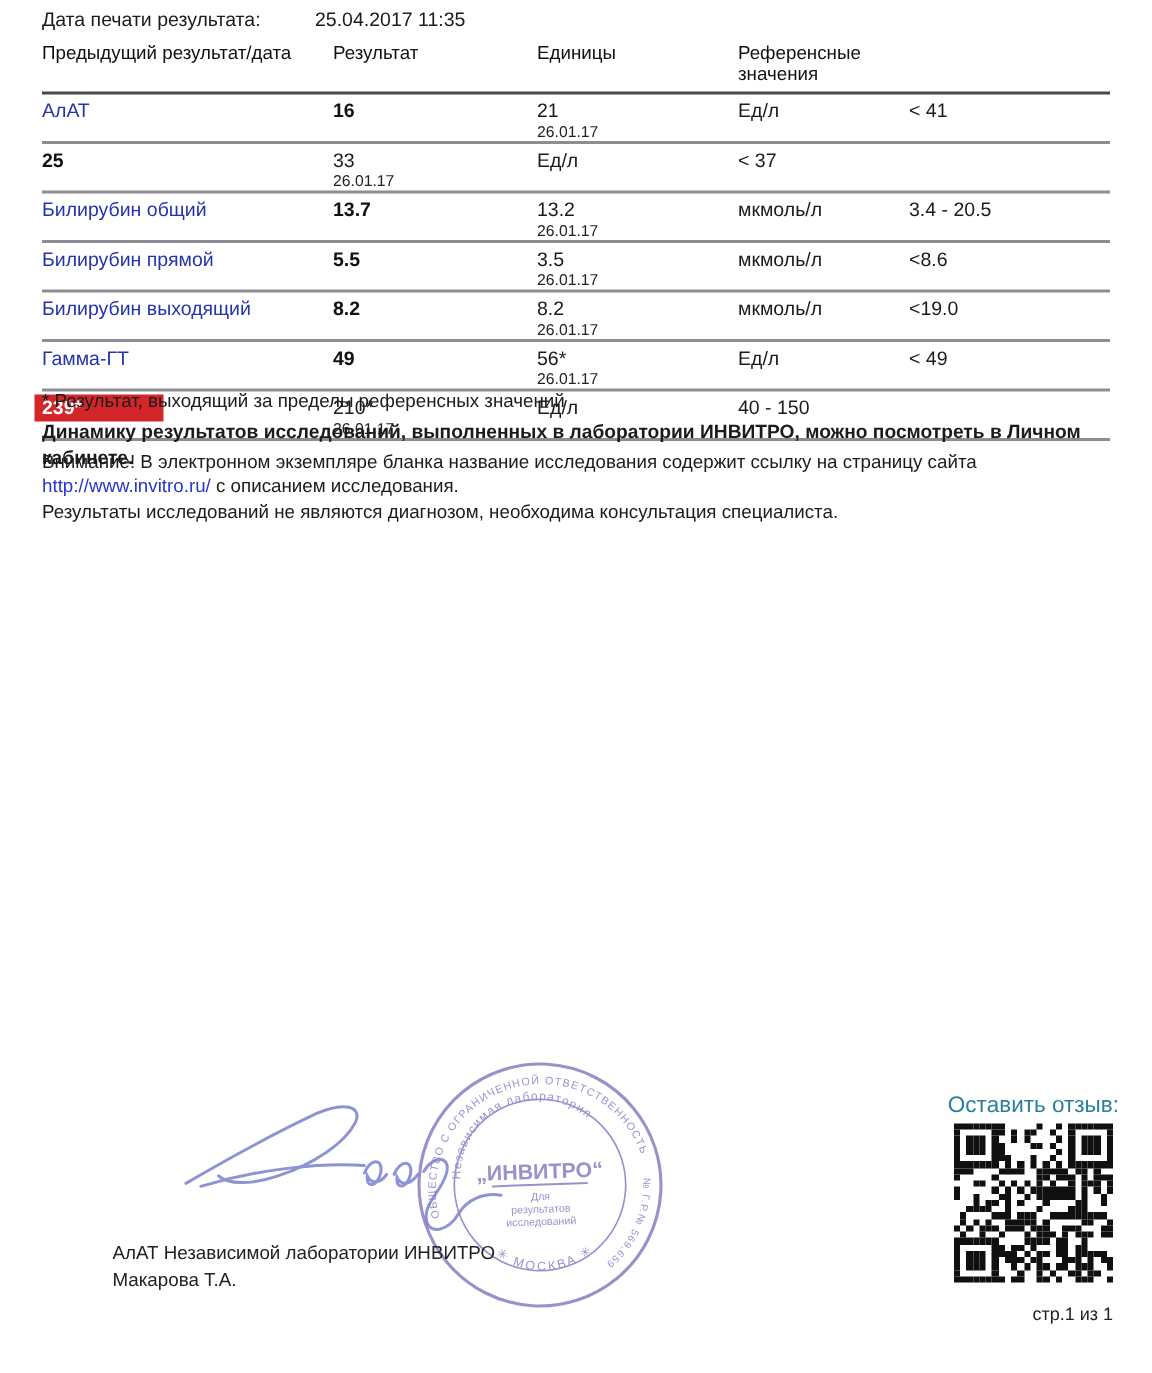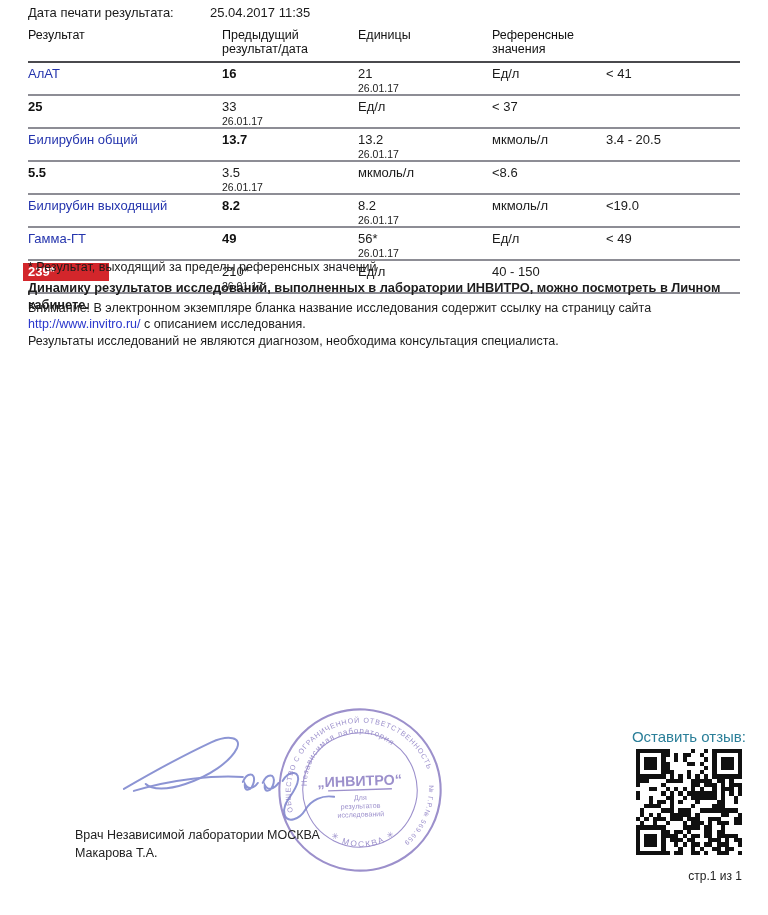--- a/index.html
+++ b/index.html
@@ -49,22 +49,22 @@
 
 <div class="page">
 
   <div class="dateline">
     <span>Дата печати результата:</span>
     <span class="val">25.04.2017 11:35</span>
   </div>
 
   <div class="rtable">
     <div class="thead">
+      <div class="hc">Предыдущий результат/дата</div>
       <div class="hc">Результат</div>
-      <div class="hc">Предыдущий результат/дата</div>
       <div class="hc">Единицы</div>
       <div class="hc">Референсные значения</div>
     </div>
     <div id="table-body">
         <div class="trow">
           <div class="c name">АлАТ</div>
           <div class="c result"><span class="resval">16</span></div>
           <div class="c prev">
             <div>21</div>
             <div class="prev-date">26.01.17</div>
@@ -85,20 +85,21 @@
           <div class="c name">Билирубин общий</div>
           <div class="c result"><span class="resval">13.7</span></div>
           <div class="c prev">
             <div>13.2</div>
             <div class="prev-date">26.01.17</div>
           </div>
           <div class="c units">мкмоль/л</div>
           <div class="c ref">3.4 - 20.5</div>
         </div>
         <div class="trow">
+          <div class="c name">Билирубин прямой</div>
           <div class="c result"><span class="resval">5.5</span></div>
           <div class="c prev">
             <div>3.5</div>
             <div class="prev-date">26.01.17</div>
           </div>
           <div class="c units">мкмоль/л</div>
           <div class="c ref">&lt;8.6</div>
         </div>
         <div class="trow">
           <div class="c name">Билирубин выходящий</div>
@@ -167,21 +168,21 @@
         <text x="100" y="95" font-size="17" font-weight="bold" text-anchor="middle">„ИНВИТРО“</text>
         <rect x="62" y="99" width="76" height="1.6"></rect>
         <text x="100" y="112" font-size="8.5" text-anchor="middle">Для</text>
         <text x="100" y="122" font-size="8.5" text-anchor="middle">результатов</text>
         <text x="100" y="132" font-size="8.5" text-anchor="middle">исследований</text>
       </g>
     </g>
   </svg>
 
   <div class="doctor">
-    <div>Врач Независимой лаборатории МОСКВА</div>
+    <div>АлАТ Независимой лаборатории ИНВИТРО</div>
     <div>Макарова Т.А.</div>
   </div>
 
   <div class="feedback">Оставить отзыв:</div>
   <div class="qr">
       <i style="grid-area:1/1"></i>
       <i style="grid-area:1/2"></i>
       <i style="grid-area:1/3"></i>
       <i style="grid-area:1/4"></i>
       <i style="grid-area:1/5"></i>

